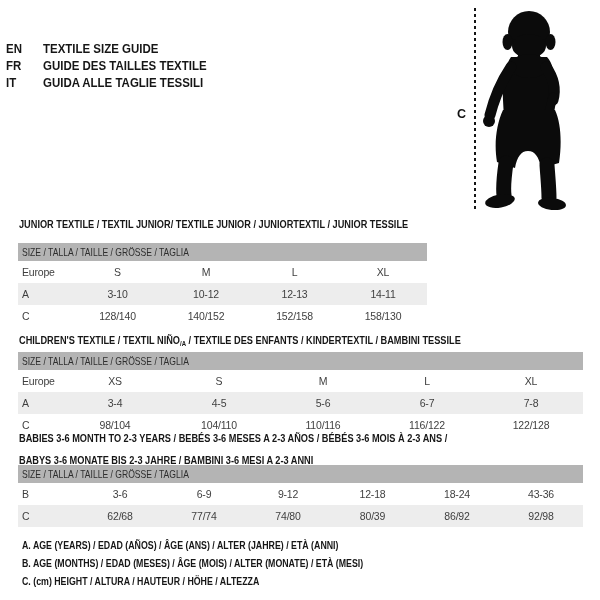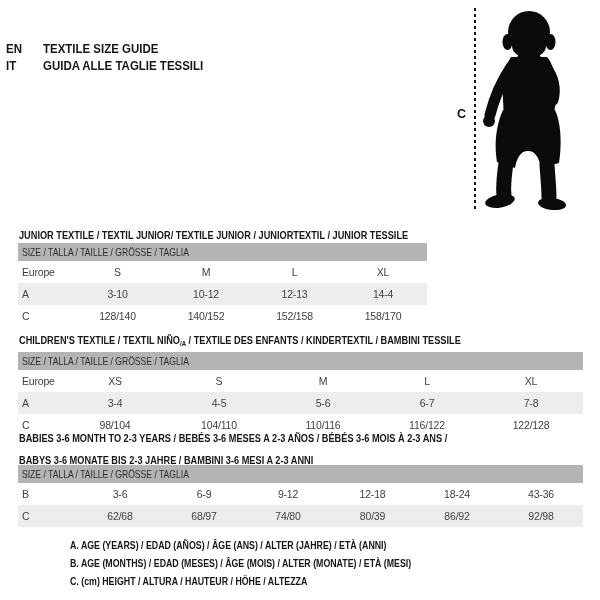--- a/index.html
+++ b/index.html
@@ -30,32 +30,36 @@
   
   table.size-table { position:absolute; border-collapse:collapse; table-layout:fixed; }
   table.size-table th { height:18px; background:#b4b4b4; text-align:left; font-weight:400;
     font-size:11px; color:#2d2d2d; padding:0 0 0 4px; }
   table.size-table td { height:22px; font-size:10.5px; color:#3f3f3f; text-align:center;
     letter-spacing:-0.2px; padding:0; vertical-align:middle;margin-top:37px; }
   table.size-table td.lbl { text-align:left; padding-left:4px; }
   table.size-table tbody tr:nth-child(2) { background:#ededed; }
 
   
-  .footnotes { position:absolute; left:22px; top:536px;margin-left:48px; }
+  .footnotes { position:absolute; left:22px; top:536px; }
   .footnote { height:18px; line-height:18px; font-size:11px; font-weight:700; color:#161616; }
 </style>
 </head>
 <body>
 
 <div class="page">
 
   <div class="langs">
     <div class="lang-row">
       <span class="lang-code cond85">EN</span>
       <span class="cond85">TEXTILE SIZE GUIDE</span>
+    </div>
+    <div class="lang-row">
+      <span class="lang-code cond85">FR</span>
+      <span class="cond85">GUIDE DES TAILLES TEXTILE</span>
     </div>
     <div class="lang-row">
       <span class="lang-code cond85">IT</span>
       <span class="cond85">GUIDA ALLE TAGLIE TESSILI</span>
     </div>
   </div>
 
   <div class="measure-line"></div>
   <div class="height-label">C</div>
   <svg class="baby" viewBox="0 0 110 205" aria-hidden="true">
@@ -73,21 +77,21 @@
       <path d="M83,92 C81,100 79,106 78,112" fill="none" stroke="#0b0b0b" stroke-width="9" stroke-linecap="round"></path>
       <circle cx="78" cy="111" r="6"></circle>
       <path d="M33,105 C26,120 24,140 27,157 L45,163 C47,152 51,146 58,146 C65,146 69,152 71,163 L89,158 C92,138 91,118 85,105 Z"></path>
       <path d="M36,158 C34,172 33,182 34,190" fill="none" stroke="#0b0b0b" stroke-width="15" stroke-linecap="round"></path>
       <path d="M77,160 C78,174 79,184 79,193" fill="none" stroke="#0b0b0b" stroke-width="15" stroke-linecap="round"></path>
       <ellipse cx="30" cy="196" rx="15" ry="6.5" transform="rotate(-10 30 196)"></ellipse>
       <ellipse cx="82" cy="199" rx="14" ry="6" transform="rotate(6 82 199)"></ellipse>
     </g>
   </svg>
 
-  <div class="sec-title" style="left:19px; top:228px;">
+  <div class="sec-title" style="left:19px; top:217px;">
     <span class="cond">JUNIOR TEXTILE / TEXTIL JUNIOR/ TEXTILE JUNIOR / JUNIORTEXTIL / JUNIOR TESSILE</span>
   </div>
   <table class="size-table" style="left:18px; top:243px; width:409px;">
     <colgroup>
         <col style="width:55px">
         <col style="width:89px">
         <col style="width:88px">
         <col style="width:89px">
         <col style="width:88px">
       </colgroup>
@@ -102,28 +106,28 @@
         <td>S</td>
         <td>M</td>
         <td>L</td>
         <td>XL</td>
       </tr>
       <tr>
         <td class="lbl">A</td>
         <td>3-10</td>
         <td>10-12</td>
         <td>12-13</td>
-        <td>14-4</td>
+        <td>14-11</td>
       </tr>
       <tr>
         <td class="lbl">C</td>
         <td>128/140</td>
         <td>140/152</td>
         <td>152/158</td>
-        <td>158/170</td>
+        <td>158/130</td>
       </tr>
     </tbody>
   </table>
 
   <div class="sec-title" style="left:19px; top:325px;margin-top:8px;">
     <span class="cond"><span>CHILDREN'S TEXTILE / TEXTIL NIÑO</span><span class="sub">/A</span><span> / TEXTILE DES ENFANTS / KINDERTEXTIL / BAMBINI TESSILE</span></span>
   </div>
   <table class="size-table" style="left:18px; top:352px; width:565px;">
     <colgroup>
         <col style="width:45px">
@@ -191,21 +195,21 @@
         <td>3-6</td>
         <td>6-9</td>
         <td>9-12</td>
         <td>12-18</td>
         <td>18-24</td>
         <td>43-36</td>
       </tr>
       <tr>
         <td class="lbl">C</td>
         <td>62/68</td>
-        <td>68/97</td>
+        <td>77/74</td>
         <td>74/80</td>
         <td>80/39</td>
         <td>86/92</td>
         <td>92/98</td>
       </tr>
     </tbody>
   </table>
 
   <div class="footnotes">
     <div class="footnote"><span class="cond">A. AGE (YEARS) / EDAD (AÑOS) / ÂGE (ANS) / ALTER (JAHRE) / ETÀ (ANNI)</span></div>

